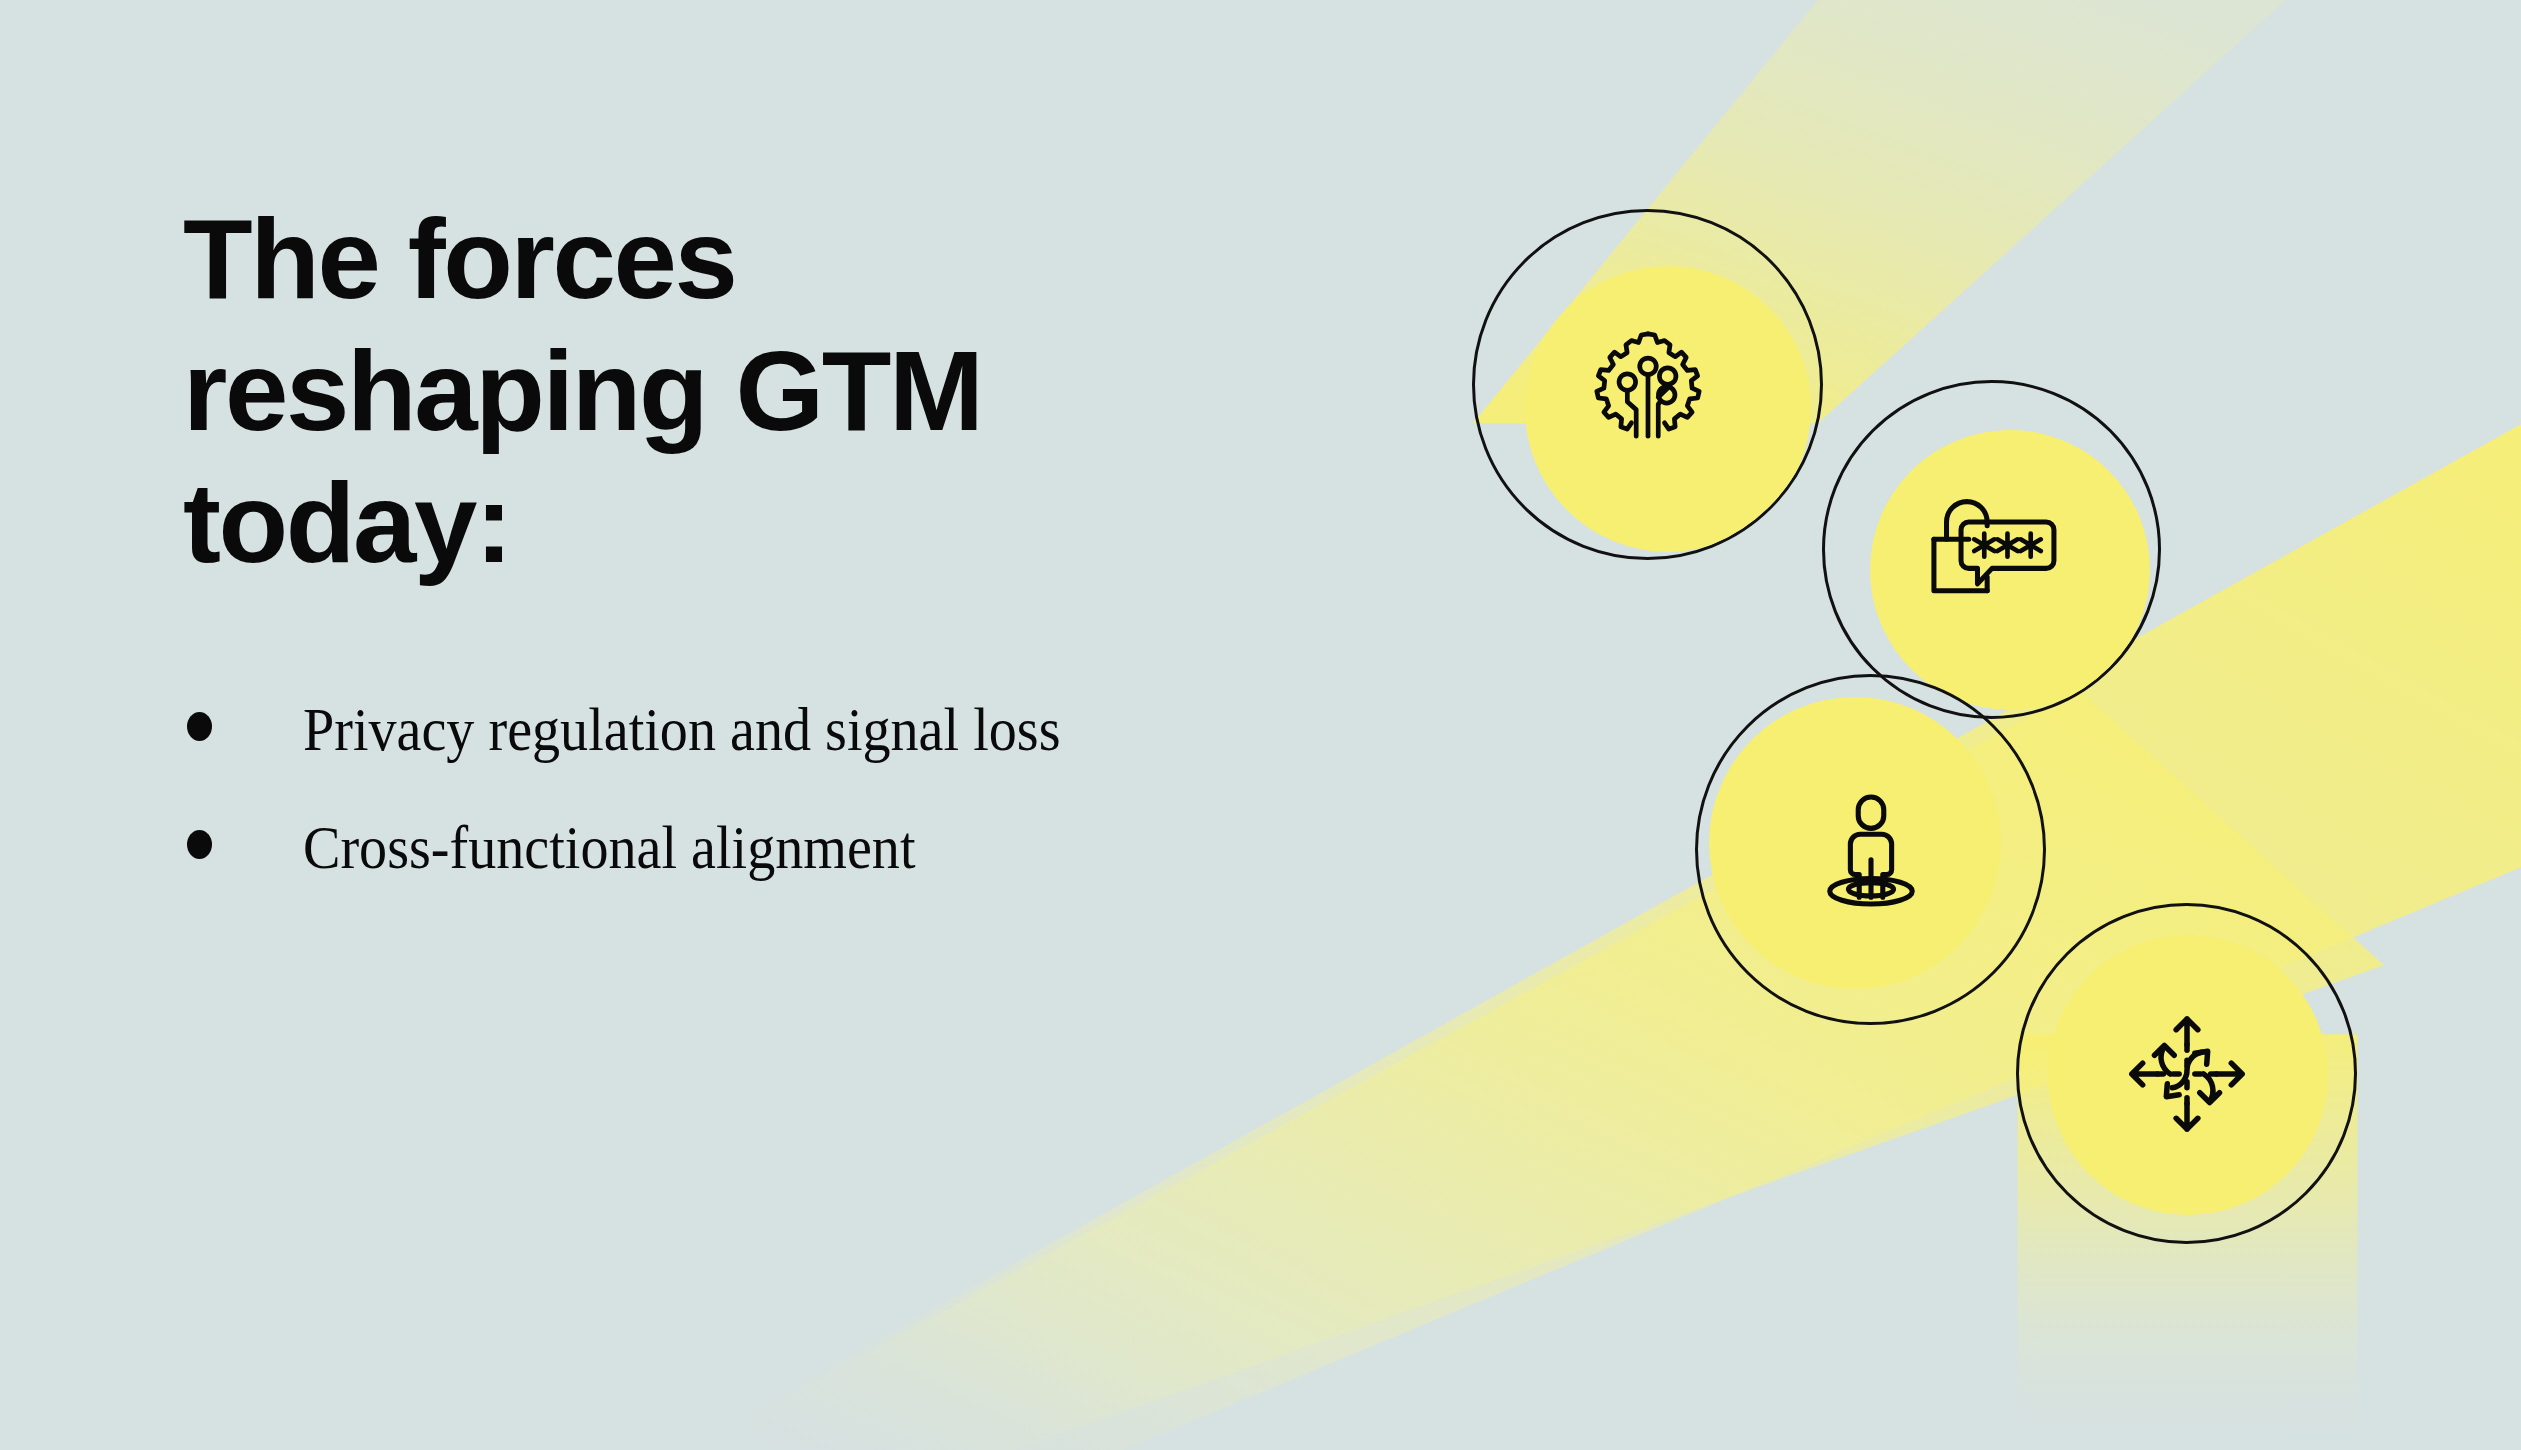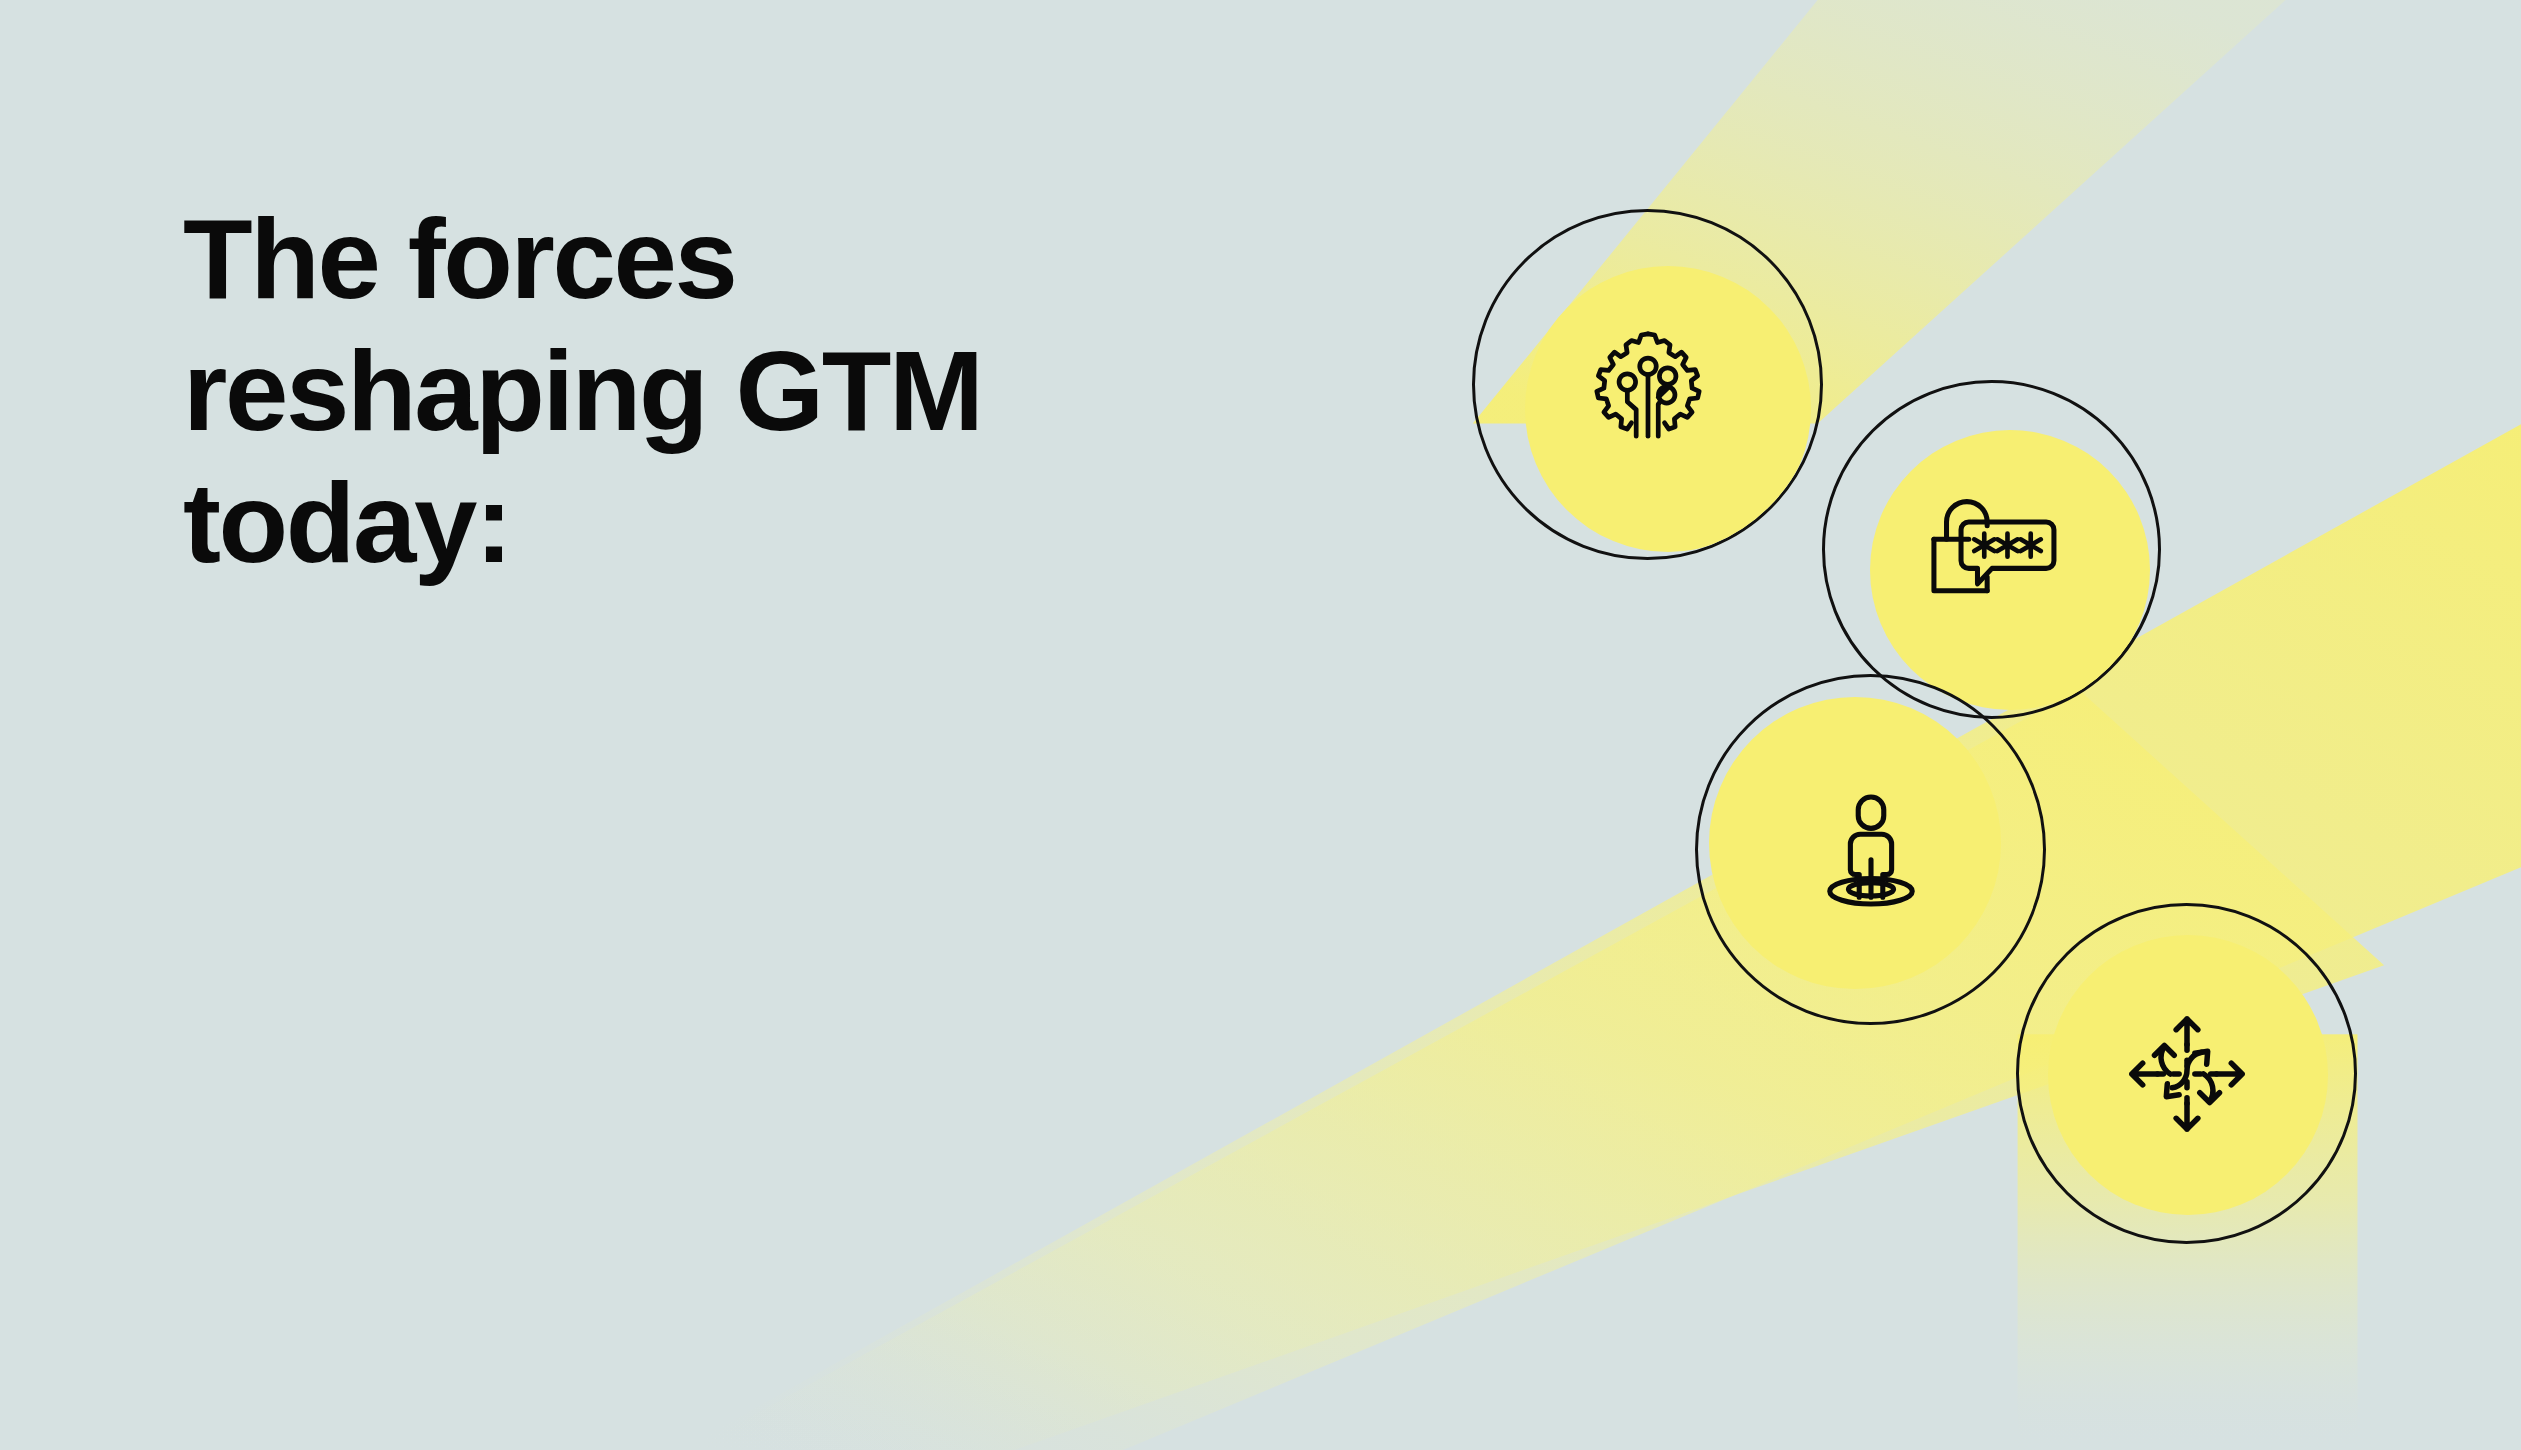--- a/index.html
+++ b/index.html
@@ -139,20 +139,28 @@
 
     <rect x="2048" y="1050" width="345" height="422" fill="url(#beamVert)"></rect>
   </svg>
 
   <div id="text-column">
     <h1 id="page-title">The forces
 reshaping GTM
 today:</h1>
 
     <ul id="forces-list">
+      <li class="list-item">
+        <span class="bullet-dot"></span>
+        <span class="list-item-label">Privacy regulation and signal loss</span>
+      </li>
+      <li class="list-item">
+        <span class="bullet-dot"></span>
+        <span class="list-item-label">Cross-functional alignment</span>
+      </li>
     </ul>
   </div>
 
   <div class="icon-circle" style="left: 1472px; top: 209px; width: 351px; height: 351px;">
     <div class="icon-blob" style="left: 50px; top: 54px; width: 286px; height: 286px; background: rgb(247, 239, 114);"></div>
     <div class="icon-glyph">
       <svg width="126" height="126" viewBox="0 0 64 64" fill="none" stroke="#0a0a0a" stroke-width="2.4" stroke-linecap="round" stroke-linejoin="round">
         <path d="M32 6 L35.4 6.6 L36.8 10.4 L40.4 9.4 L43.2 11.6 L42.6 15.6 L45.9 17.6 L49 15.3
                  L51.4 18 L49.6 21.6 L52 24.6 L56 24.2 L57.2 27.4 L54 29.8 L54.4 33.6 L58 35.2
                  L57.2 38.6 L53.2 39 L52 42.6 L54.4 45.8 L52 48.4 L48.4 46.8 L45.4 49.2 L45.8 53.2

